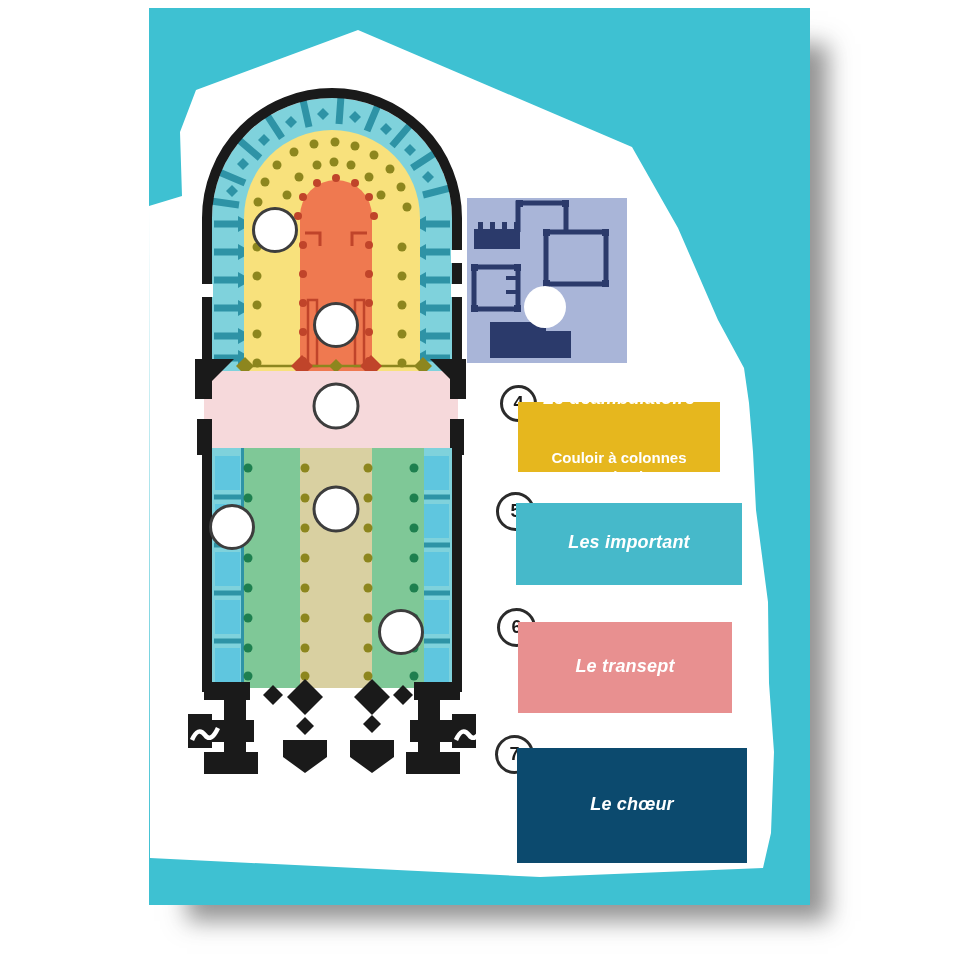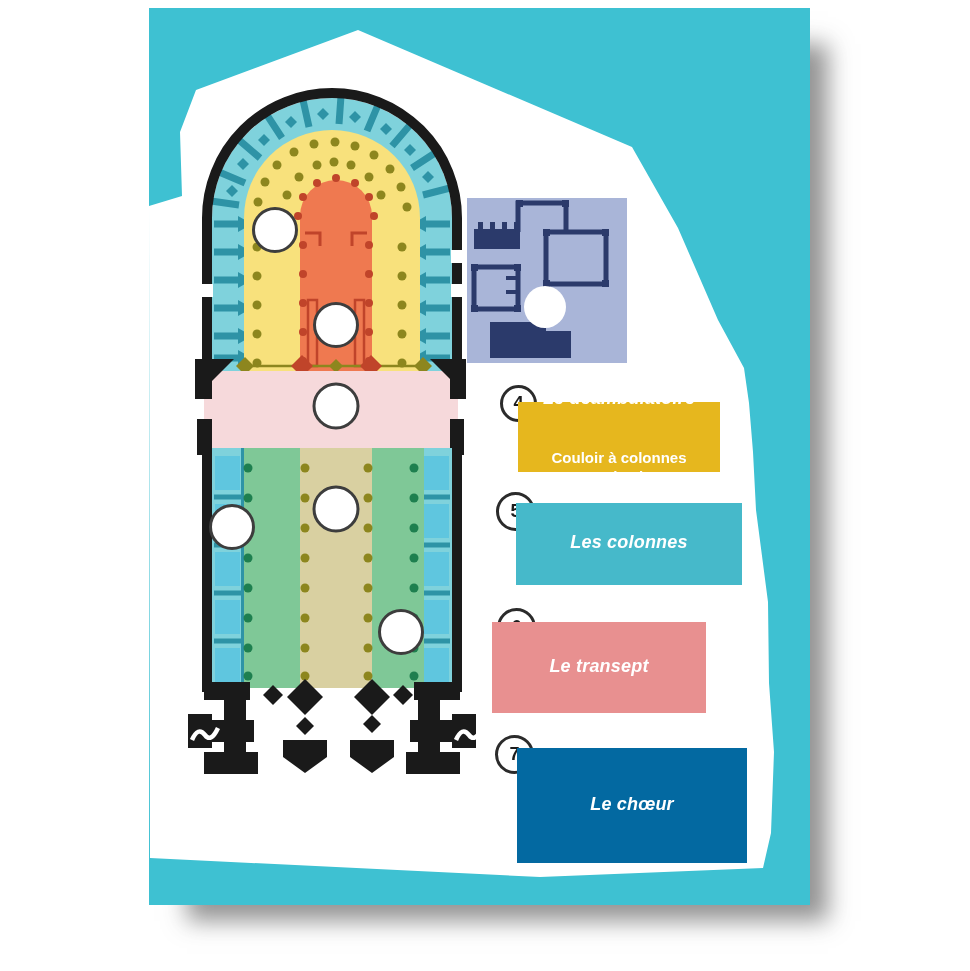--- a/index.html
+++ b/index.html
@@ -285,36 +285,36 @@
         <div class="label-title">Le déambulatoire</div>
         <div class="label-desc">Couloir à colonnes autour du chœur.</div>
       </div>
     </div>
 
     <div class="legend-item">
       <div class="num-badge" style="left:496px;top:492px;width:39px;height:39px;">
         <span>5</span>
       </div>
       <div class="label-box" style="left: 516px; top: 503px; width: 226px; height: 82px; background-color: rgb(70, 185, 202);">
-        <div class="label-title">Les colonnes</div>
+        <div class="label-title">Les important</div>
       </div>
     </div>
 
     <div class="legend-item">
       <div class="num-badge" style="left:497px;top:608px;width:39px;height:39px;">
         <span>6</span>
       </div>
-      <div class="label-box" style="left: 492px; top: 622px; width: 214px; height: 91px; background-color: rgb(232, 144, 144);">
+      <div class="label-box" style="left: 518px; top: 622px; width: 214px; height: 91px; background-color: rgb(232, 144, 144);">
         <div class="label-title">Le transept</div>
       </div>
     </div>
 
     <div class="legend-item">
       <div class="num-badge" style="left:495px;top:735px;width:39px;height:39px;">
         <span>7</span>
       </div>
-      <div class="label-box" style="left: 517px; top: 748px; width: 230px; height: 115px; background-color: #0369a1;">
+      <div class="label-box" style="left: 517px; top: 748px; width: 230px; height: 115px; background-color: #0c4a6e;">
         <div class="label-title">Le chœur</div>
       </div>
     </div>
 
   </div>
 </div>
 
 </body></html>

